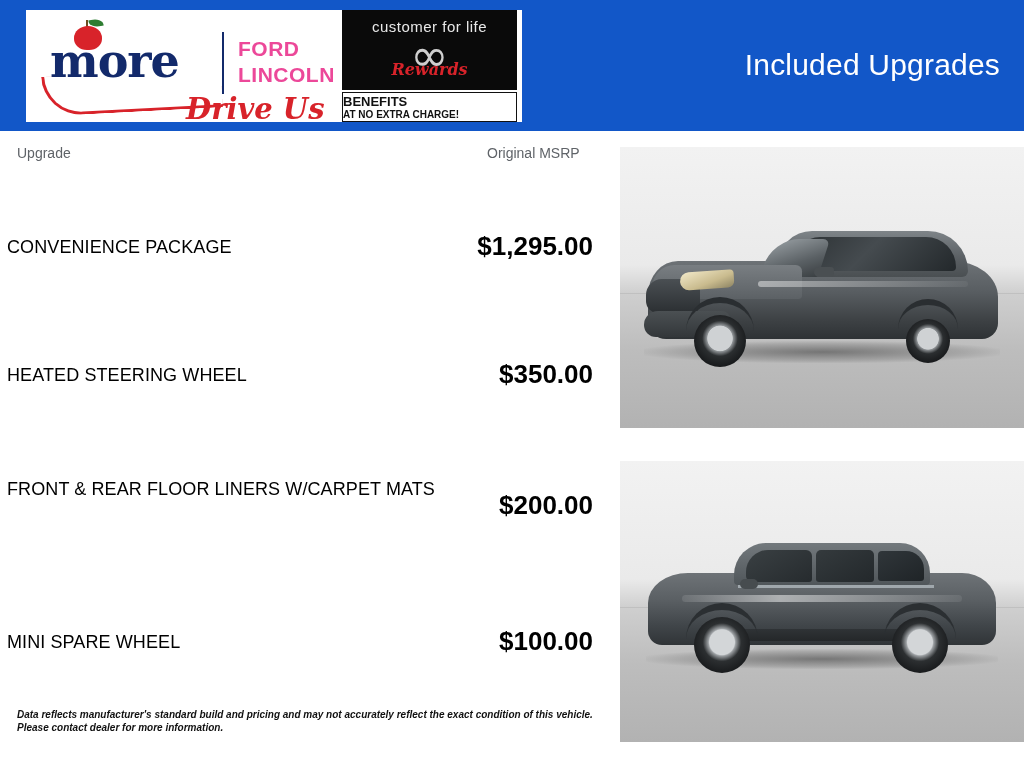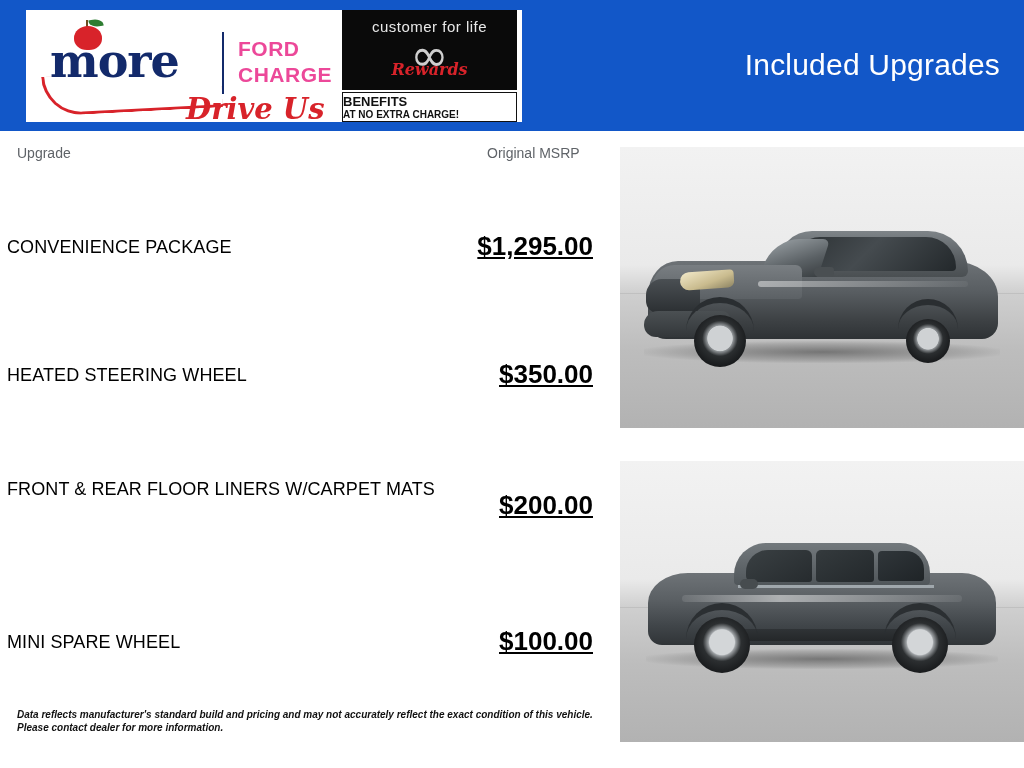--- a/index.html
+++ b/index.html
@@ -233,21 +233,20 @@
     letter-spacing: 0.1px;
   }
   .row .price {
     position: absolute;
     right: 17px;
     color: #000000;
     font-size: 26px;
     font-weight: 700;
     text-align: right;
     white-space: nowrap;
-    text-decoration: underline;
   }
 
   .row-0 { top: 100px; }
   .row-0 .name { top: 5px; }
   .row-0 .price { top: 0px; }
 
   .row-1 { top: 228px; }
   .row-1 .name { top: 5px; }
   .row-1 .price { top: 0px; }
 
@@ -452,21 +451,21 @@
       <div class="apple-fruit">
         <div class="leaf"></div>
         <div class="stem"></div>
         <div class="body"></div>
       </div>
       <div class="apple-word">more</div>
       <div class="swoosh"></div>
       <div class="logo-divider"></div>
       <div class="ford-lincoln">
         <div>FORD</div>
-        <div>CHARGE</div>
+        <div>LINCOLN</div>
       </div>
       <div class="drive-us">Drive Us</div>
     </div>
     <div class="logo-right">
       <div class="cfl-box">
         <div class="cfl-text">customer for life</div>
         <div class="cfl-infinity">∞</div>
         <div class="cfl-rewards">Rewards</div>
       </div>
       <div class="benefits-box">

